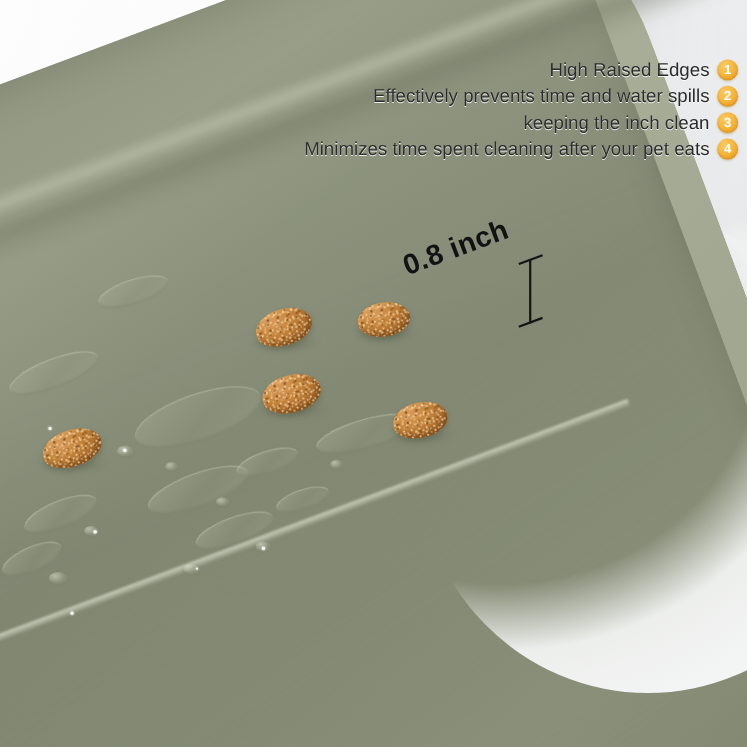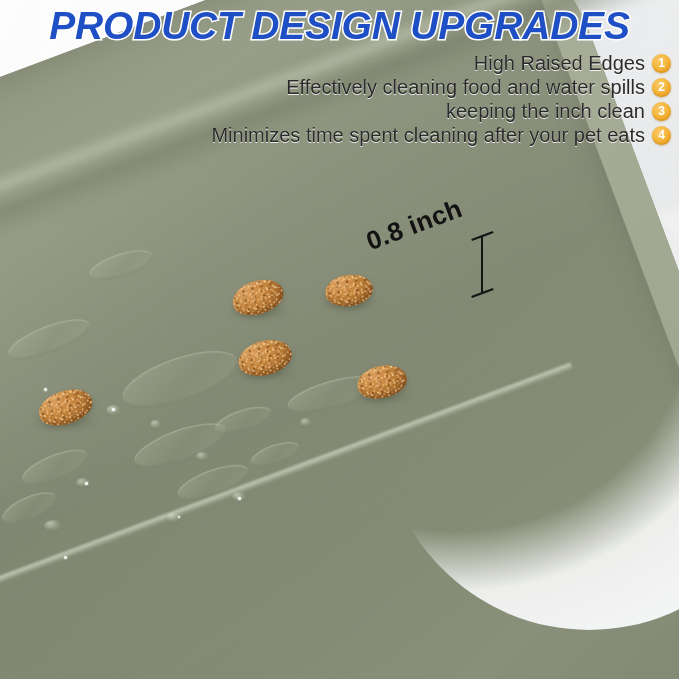--- a/index.html
+++ b/index.html
@@ -284,21 +284,21 @@
   }
   .bullet-row {
     display: flex;
     align-items: center;
     justify-content: flex-end;
     gap: 7px;
     height: 23px;
     margin-bottom: 1px;
   }
   .bullet-text {
-    font-size: 20px;
+    font-size: 17px;
     color: #2b2b2b;
     white-space: nowrap;
     text-shadow: 0 1px 0 rgba(255,255,255,0.85);
   }
   .badge {
     flex: 0 0 auto;
     width: 19px;
     height: 19px;
     border-radius: 50%;
     background: radial-gradient(circle at 38% 32%, #fbc96a 0%, #f6b93f 42%, #eda226 74%, #e09517 100%);
@@ -418,29 +418,28 @@
     <div class="corner-mask"></div>
   </div>
 
   <div class="dim-label">0.8 inch</div>
   <div class="dim-bracket">
     <div class="cap-top"></div>
     <div class="v"></div>
     <div class="cap-bot"></div>
   </div>
 
-  <div class="headline">PRODUCT DESIGN UPGRADES</div>
 
   <div class="bullets" id="bullet-list">
       <div class="bullet-row">
         <span class="bullet-text">High Raised Edges</span>
         <span class="badge">1</span>
       </div>
       <div class="bullet-row">
-        <span class="bullet-text">Effectively cleaning food and water spills</span>
+        <span class="bullet-text">Effectively prevents time and water spills</span>
         <span class="badge">2</span>
       </div>
       <div class="bullet-row">
         <span class="bullet-text">keeping the inch clean</span>
         <span class="badge">3</span>
       </div>
       <div class="bullet-row">
         <span class="bullet-text">Minimizes time spent cleaning after your pet eats</span>
         <span class="badge">4</span>
       </div>

